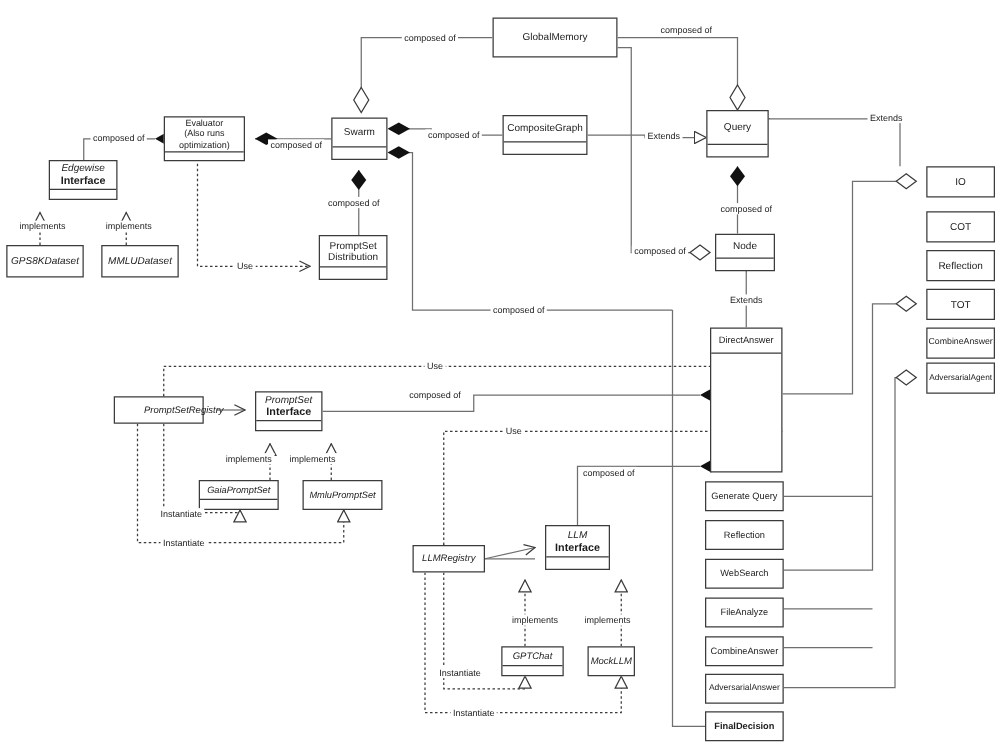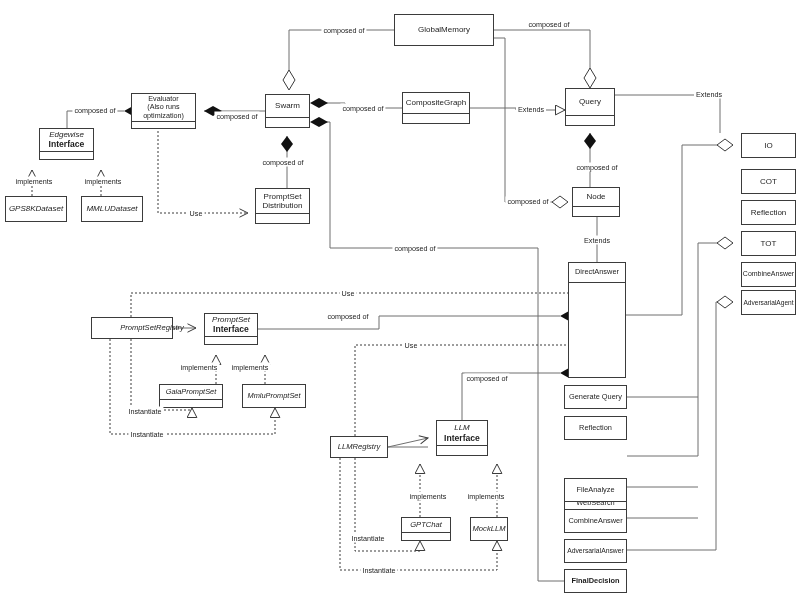--- a/index.html
+++ b/index.html
@@ -204,37 +204,37 @@
   <div class="box" style="left:741px;top:290px;width:55px;height:25px;">
     <div class="title" style="font-size:6.6px;">AdversarialAgent</div>
   </div>
 
   <div class="box" style="left:564px;top:385px;width:63px;height:24px;">
     <div class="title" style="font-size:7.4px;">Generate Query</div>
   </div>
   <div class="box" style="left:564px;top:416px;width:63px;height:24px;">
     <div class="title" style="font-size:7.4px;">Reflection</div>
   </div>
-  <div class="box" style="left:564px;top:447px;width:63px;height:24px;margin-top:44px;">
+  <div class="box" style="left:564px;top:447px;width:63px;height:24px;">
     <div class="title" style="font-size:7.4px;">WebSearch</div>
   </div>
   <div class="box" style="left:564px;top:478px;width:63px;height:24px;">
     <div class="title" style="font-size:7.4px;">FileAnalyze</div>
   </div>
   <div class="box" style="left:564px;top:509px;width:63px;height:24px;">
     <div class="title" style="font-size:7.4px;">CombineAnswer</div>
   </div>
   <div class="box" style="left:564px;top:539px;width:63px;height:24px;">
     <div class="title" style="font-size:6.8px;">AdversarialAnswer</div>
   </div>
   <div class="box" style="left:564px;top:569px;width:63px;height:24px;font-weight:bold;">
     <div class="title" style="font-size:7.4px;">FinalDecision</div>
   </div>
 
-  <div class="box" style="left:91px;top:317px;width:82px;height:22px;padding-left:40px;">
+  <div class="box" style="left:91px;top:317px;width:72px;height:22px;padding-left:40px;">
     <div class="title ital" style="font-size:7.6px;">PromptSetRegistry</div>
   </div>
 
   <div class="box" style="left:204px;top:313px;width:54px;height:32px;">
     <div class="title">
       <span class="ital">PromptSet</span>
       <span class="bold" style="font-size:8.6px;">Interface</span>
     </div>
     <div class="compart"></div>
   </div>

